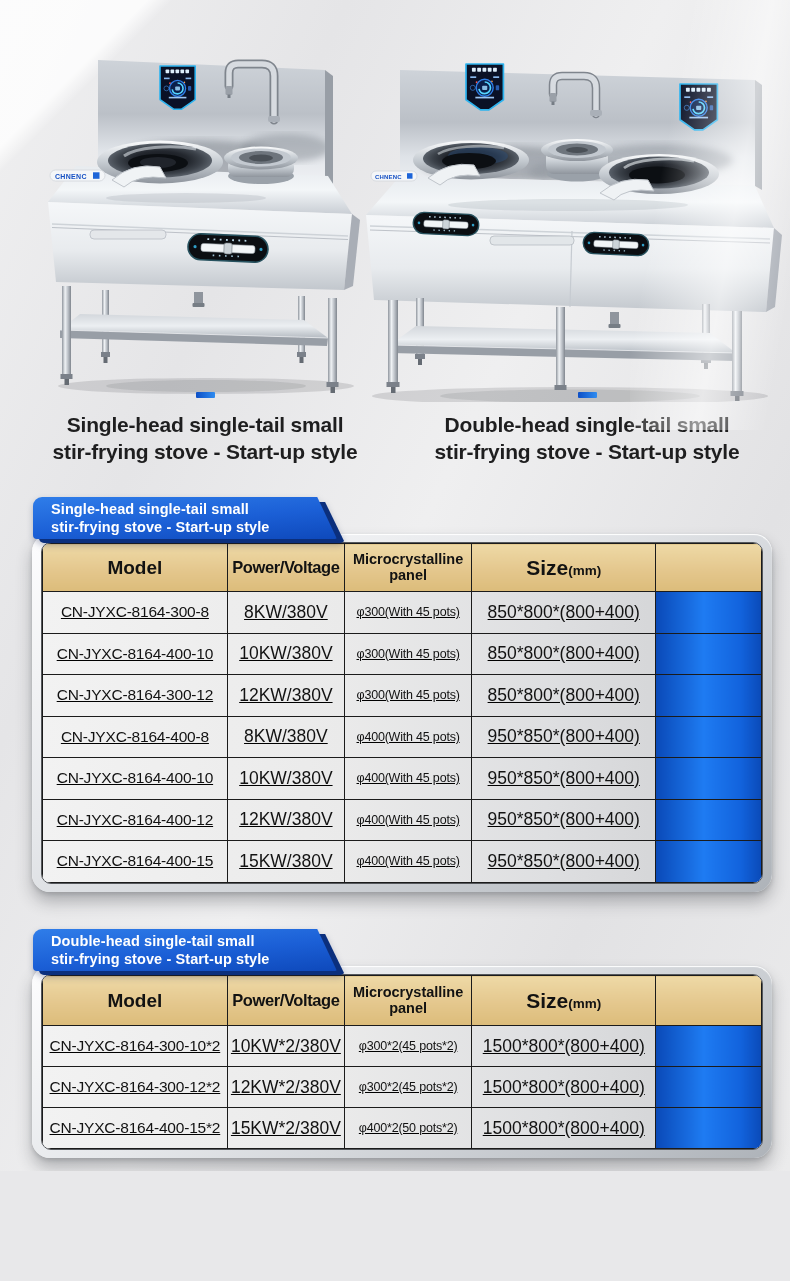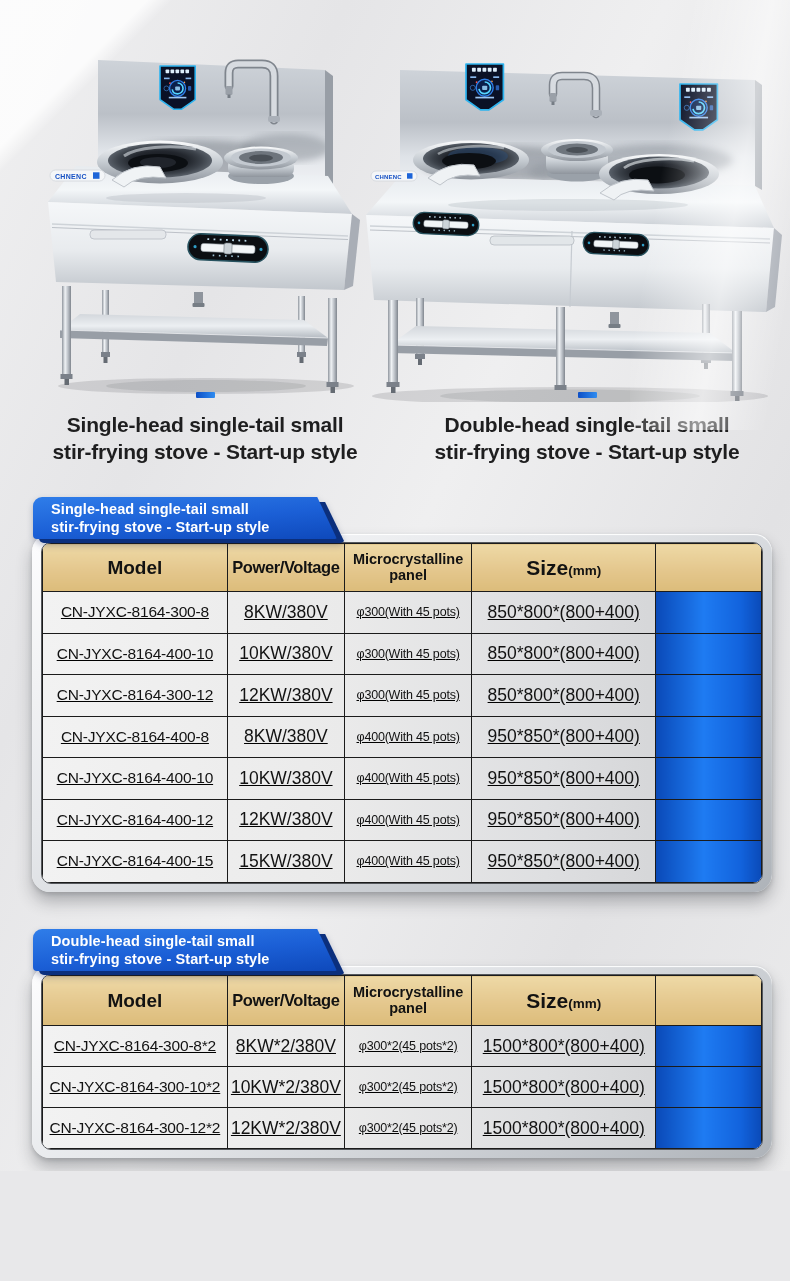--- a/index.html
+++ b/index.html
@@ -540,37 +540,37 @@
                 <span>Microcrystalline</span><br><span>panel</span>
               </th>
               <th class="h-size">
                 <span class="sz">Size</span><span class="szu">(mm)</span>
               </th>
               <th class="h-blue"></th>
             </tr>
           </thead>
           <tbody>
             <tr>
-              <td class="c-model">CN-JYXC-8164-300-8*2</td>
-              <td class="c-power">8KW*2/380V</td>
-              <td class="c-panel">φ300*2(45 pots*2)</td>
-              <td class="c-size">1500*800*(800+400)</td>
-              <td class="c-blue"></td>
-            </tr>
-            <tr>
               <td class="c-model">CN-JYXC-8164-300-10*2</td>
               <td class="c-power">10KW*2/380V</td>
               <td class="c-panel">φ300*2(45 pots*2)</td>
               <td class="c-size">1500*800*(800+400)</td>
               <td class="c-blue"></td>
             </tr>
             <tr>
               <td class="c-model">CN-JYXC-8164-300-12*2</td>
               <td class="c-power">12KW*2/380V</td>
               <td class="c-panel">φ300*2(45 pots*2)</td>
+              <td class="c-size">1500*800*(800+400)</td>
+              <td class="c-blue"></td>
+            </tr>
+            <tr>
+              <td class="c-model">CN-JYXC-8164-400-15*2</td>
+              <td class="c-power">15KW*2/380V</td>
+              <td class="c-panel">φ400*2(50 pots*2)</td>
               <td class="c-size">1500*800*(800+400)</td>
               <td class="c-blue"></td>
             </tr>
           </tbody>
         </table>
       </div>
     </div>
   </div>
 
 </div>

